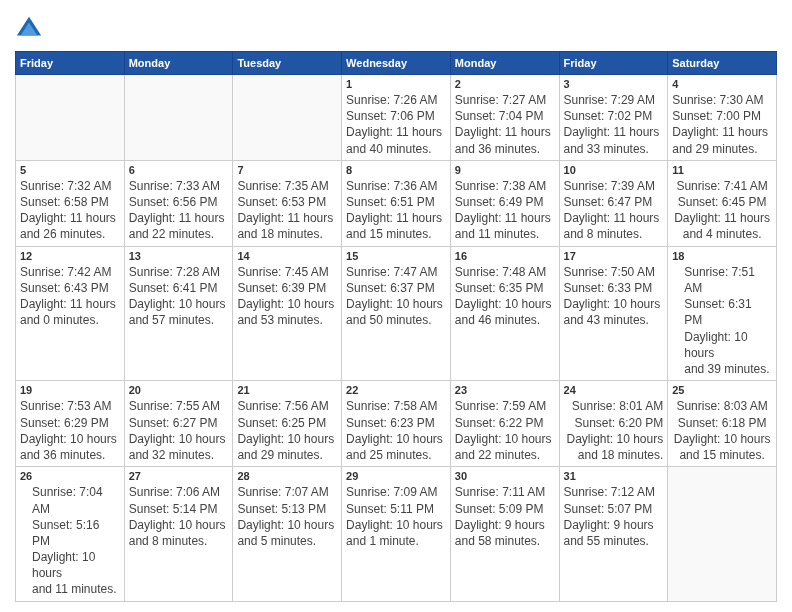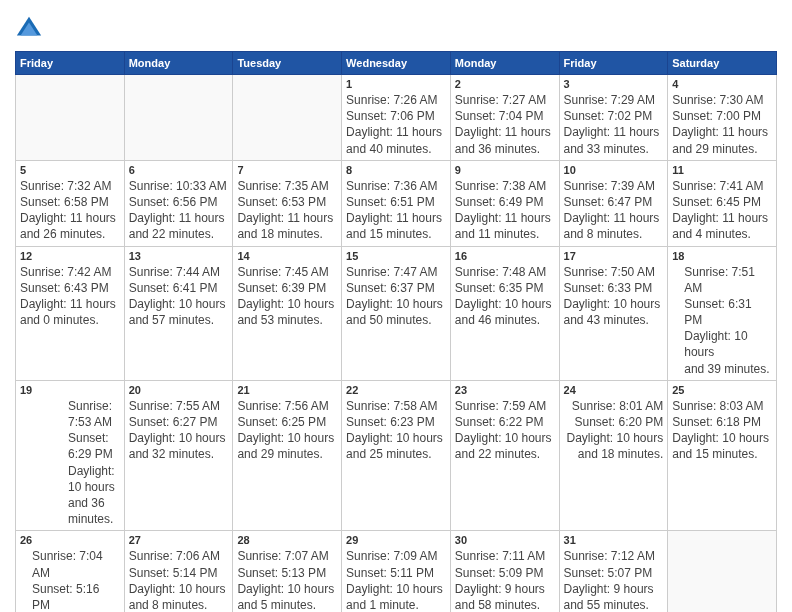--- a/index.html
+++ b/index.html
@@ -173,21 +173,21 @@
         <tr>
           <td>
             <span class="day-num">5</span>
             <div class="day-info" style="white-space: pre-line;">Sunrise: 7:32 AM
 Sunset: 6:58 PM
 Daylight: 11 hours
 and 26 minutes.</div>
           </td>
           <td>
             <span class="day-num">6</span>
-            <div class="day-info" style="white-space: pre-line;">Sunrise: 10:33 AM
+            <div class="day-info" style="white-space: pre-line;">Sunrise: 7:33 AM
 Sunset: 6:56 PM
 Daylight: 11 hours
 and 22 minutes.</div>
           </td>
           <td>
             <span class="day-num">7</span>
             <div class="day-info" style="white-space: pre-line;">Sunrise: 7:35 AM
 Sunset: 6:53 PM
 Daylight: 11 hours
 and 18 minutes.</div>
@@ -208,37 +208,37 @@
           </td>
           <td>
             <span class="day-num">10</span>
             <div class="day-info" style="white-space: pre-line;">Sunrise: 7:39 AM
 Sunset: 6:47 PM
 Daylight: 11 hours
 and 8 minutes.</div>
           </td>
           <td>
             <span class="day-num">11</span>
-            <div class="day-info" style="white-space: pre-line;">Sunrise: 7:41 AM
+            <div class="day-info" style="white-space: pre-line; text-align: center;">Sunrise: 7:41 AM
 Sunset: 6:45 PM
 Daylight: 11 hours
 and 4 minutes.</div>
           </td>
         </tr>
         <tr>
           <td>
             <span class="day-num">12</span>
             <div class="day-info" style="white-space: pre-line;">Sunrise: 7:42 AM
 Sunset: 6:43 PM
 Daylight: 11 hours
 and 0 minutes.</div>
           </td>
           <td>
             <span class="day-num">13</span>
-            <div class="day-info" style="white-space: pre-line;">Sunrise: 7:44 AM
+            <div class="day-info" style="white-space: pre-line;">Sunrise: 7:28 AM
 Sunset: 6:41 PM
 Daylight: 10 hours
 and 57 minutes.</div>
           </td>
           <td>
             <span class="day-num">14</span>
             <div class="day-info" style="white-space: pre-line;">Sunrise: 7:45 AM
 Sunset: 6:39 PM
 Daylight: 10 hours
 and 53 minutes.</div>
@@ -268,21 +268,21 @@
             <span class="day-num">18</span>
             <div class="day-info" style="white-space: pre-line; margin-left: 12px;">Sunrise: 7:51 AM
 Sunset: 6:31 PM
 Daylight: 10 hours
 and 39 minutes.</div>
           </td>
         </tr>
         <tr>
           <td>
             <span class="day-num">19</span>
-            <div class="day-info" style="white-space: pre-line; margin-left: 48px;">Sunrise: 7:53 AM
+            <div class="day-info" style="white-space: pre-line;">Sunrise: 7:53 AM
 Sunset: 6:29 PM
 Daylight: 10 hours
 and 36 minutes.</div>
           </td>
           <td>
             <span class="day-num">20</span>
             <div class="day-info" style="white-space: pre-line;">Sunrise: 7:55 AM
 Sunset: 6:27 PM
 Daylight: 10 hours
 and 32 minutes.</div>
@@ -310,21 +310,21 @@
           </td>
           <td>
             <span class="day-num">24</span>
             <div class="day-info" style="white-space: pre-line; text-align: right;">Sunrise: 8:01 AM
 Sunset: 6:20 PM
 Daylight: 10 hours
 and 18 minutes.</div>
           </td>
           <td>
             <span class="day-num">25</span>
-            <div class="day-info" style="white-space: pre-line;">Sunrise: 8:03 AM
+            <div class="day-info" style="white-space: pre-line; text-align: center;">Sunrise: 8:03 AM
 Sunset: 6:18 PM
 Daylight: 10 hours
 and 15 minutes.</div>
           </td>
         </tr>
         <tr>
           <td>
             <span class="day-num">26</span>
             <div class="day-info" style="white-space: pre-line; margin-left: 12px;">Sunrise: 7:04 AM
 Sunset: 5:16 PM

